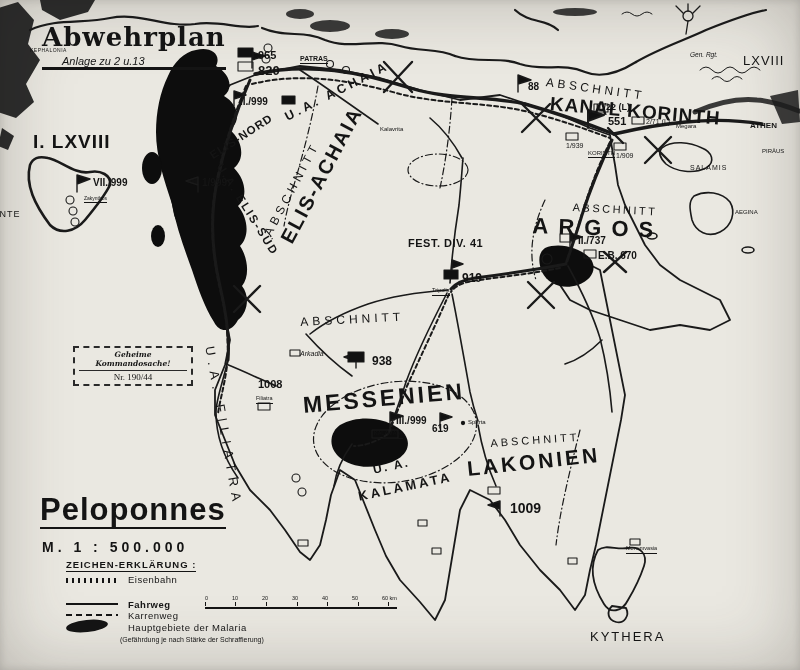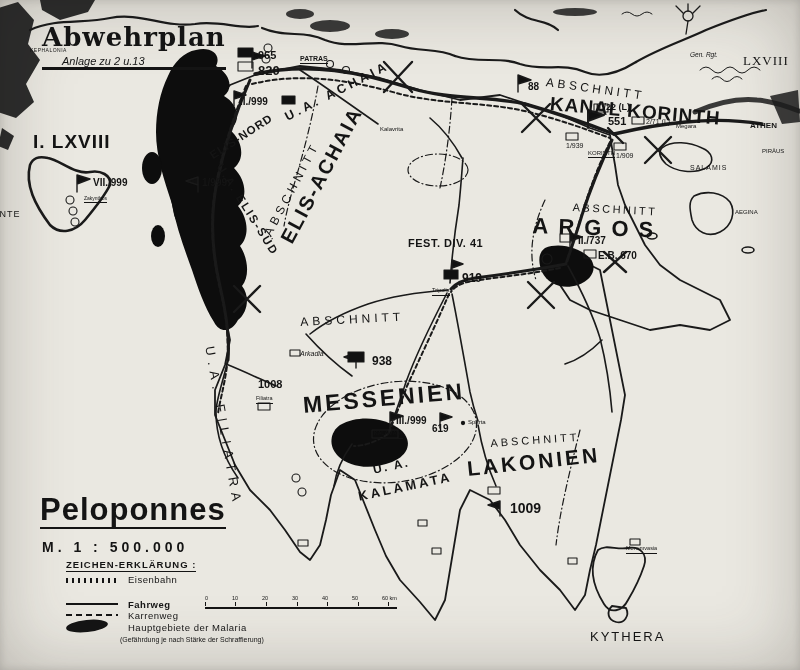--- a/index.html
+++ b/index.html
@@ -195,22 +195,26 @@
         <path d="M622,14 q5,-4 10,0 t10,0 t10,0"></path>
       </g>
     </g>
   </svg>
 
   <div class="lbl frak" style="left:42px;top:24px;font-size:26px;letter-spacing:1px;border-bottom:3px solid #141414;padding-bottom:17px;">Abwehrplan</div>
   <div class="lbl" style="left:30px;top:48px;font-size:5px;letter-spacing:.5px;">KEPHALONIA</div>
   <div class="lbl it" style="left:62px;top:56px;font-size:11px;">Anlage zu 2 u.13</div>
 
   <div class="lbl it" style="left:690px;top:52px;font-size:6.5px;">Gen. Rgt.</div>
-  <div class="lbl" style="left:743px;top:54px;font-size:13px;letter-spacing:1px;font-family:Liberation Serif, serif;">LXVIII</div>
-
+  <div class="lbl" style="left:743px;top:54px;font-size:13px;letter-spacing:1px;font-family:Liberation Sans, sans-serif;">LXVIII</div>
+
+  <div class="stamp" style="left:73px;top:346px;width:108px;">
+    <div class="frak it" style="font-size:7.5px;">Geheime Kommandosache!</div>
+    <div style="font-size:9px;border-top:1px solid #2a2a2a;margin-top:2px;padding-top:1px;font-family:'Liberation Serif',serif;">Nr. 190/44</div>
+  </div>
 
   <div class="lbl b" style="left:40px;top:494px;font-size:31px;letter-spacing:1px;border-bottom:2.5px solid #141414;padding-bottom:2px;">Peloponnes</div>
   <div class="lbl b" style="left:42px;top:540px;font-size:14px;letter-spacing:4px;">M. 1 : 500.000</div>
 
   <div class="lbl b u" style="left:66px;top:560px;font-size:9.5px;letter-spacing:1px;">ZEICHEN-ERKLÄRUNG :</div>
   <div class="leg-row" style="left:66px;top:574px;width:220px;">
     <div class="smp smp-rail"></div>
     <div class="leg-txt">Eisenbahn</div>
   </div>
   <div class="leg-row" style="left:66px;top:599px;width:220px;font-weight:bold;">

